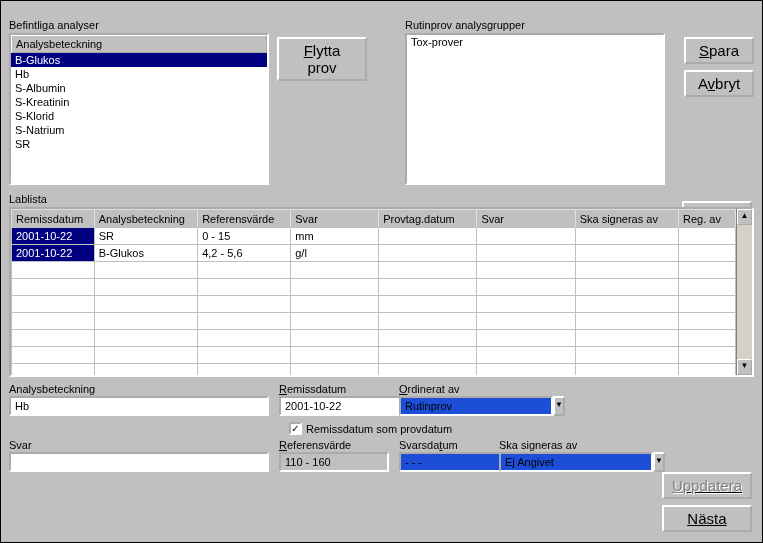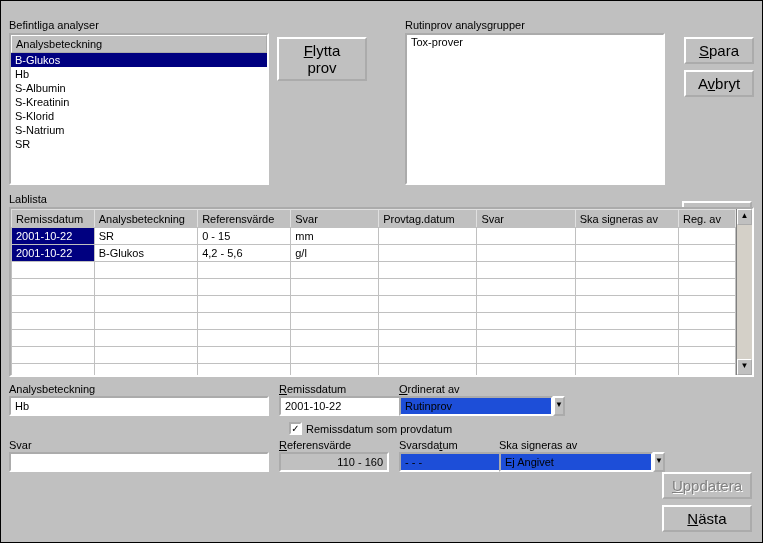--- a/index.html
+++ b/index.html
@@ -29,30 +29,30 @@
 table.grid td { border: 1px solid #c0c0c0; padding: 1px 4px; height: 17px; background: #fff; white-space: nowrap; overflow: hidden; }
 table.grid td.sel { background: #000080; color: #fff; }
 .scrollbar-v { width: 16px; background: #c0c0c0; border-left: 1px solid #808080; display:flex; flex-direction:column; }
 .scroll-btn { height: 16px; background: #c0c0c0; border: 1px outset #fff; font-size: 8px; text-align:center; line-height:12px; }
 .scroll-track { flex:1; background: #d4d0c8; }
 .bottom { margin-top: 6px; }
 .bottom-row { display: flex; gap: 10px; align-items: flex-end; margin-bottom: 6px; }
 .field { display: flex; flex-direction: column; }
 .field-label { font-size: 11px; margin-bottom: 1px; }
 .text-input { border: 2px inset #fff; background: #fff; padding: 2px 4px; font-size: 11px; height: 20px; }
-.text-input.ro { background: #c0c0c0; text-align: right; }
+.text-input.ro { background: #c0c0c0; }
 .combo { display: flex; }
 .combo-input { border: 2px inset #fff; background: #fff; padding: 2px 4px; font-size: 11px; height: 20px; flex:1; }
 .combo-input.ro { background: #1d4ed8; }
 .combo-btn { width: 16px; height: 20px; background: #c0c0c0; border: 2px outset #fff; font-size: 8px; text-align:center; line-height:14px; }
 .checkbox-row { display: flex; align-items: center; gap: 4px; font-size: 11px; margin: 2px 0 4px 280px; }
 .checkbox { width: 13px; height: 13px; border: 2px inset #fff; background: #fff; display:inline-flex; align-items:center; justify-content:center; font-size:10px; }
 .right-btns { position: absolute; right: 10px; display:flex; flex-direction:column; gap:6px; }
 .right-btns.mid { top: 200px; }
-.right-btns.bot { bottom: 10px; }
+.right-btns.bot { bottom: 10px; text-decoration: underline; }
 </style>
 </head>
 <body>
 
 <div class="window">
 
   <div class="content">
     <div class="top-row">
       <div class="col-left">
         <div class="section-label">Befintliga analyser</div>

